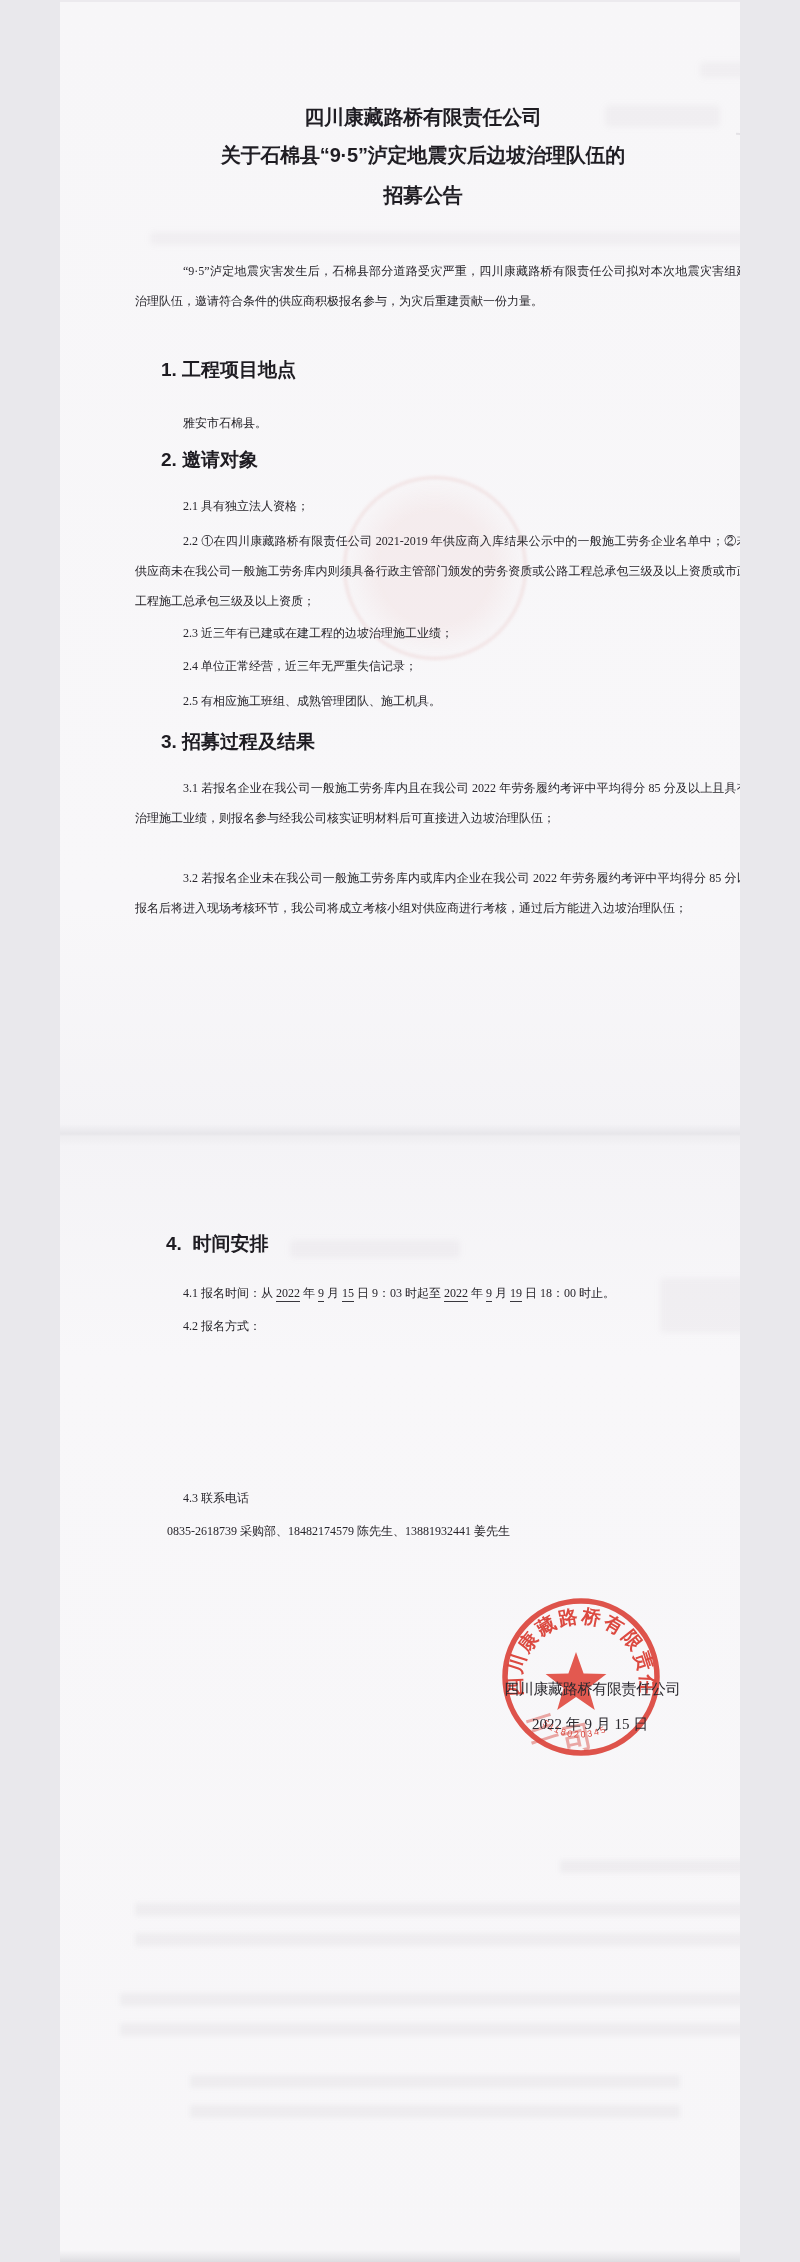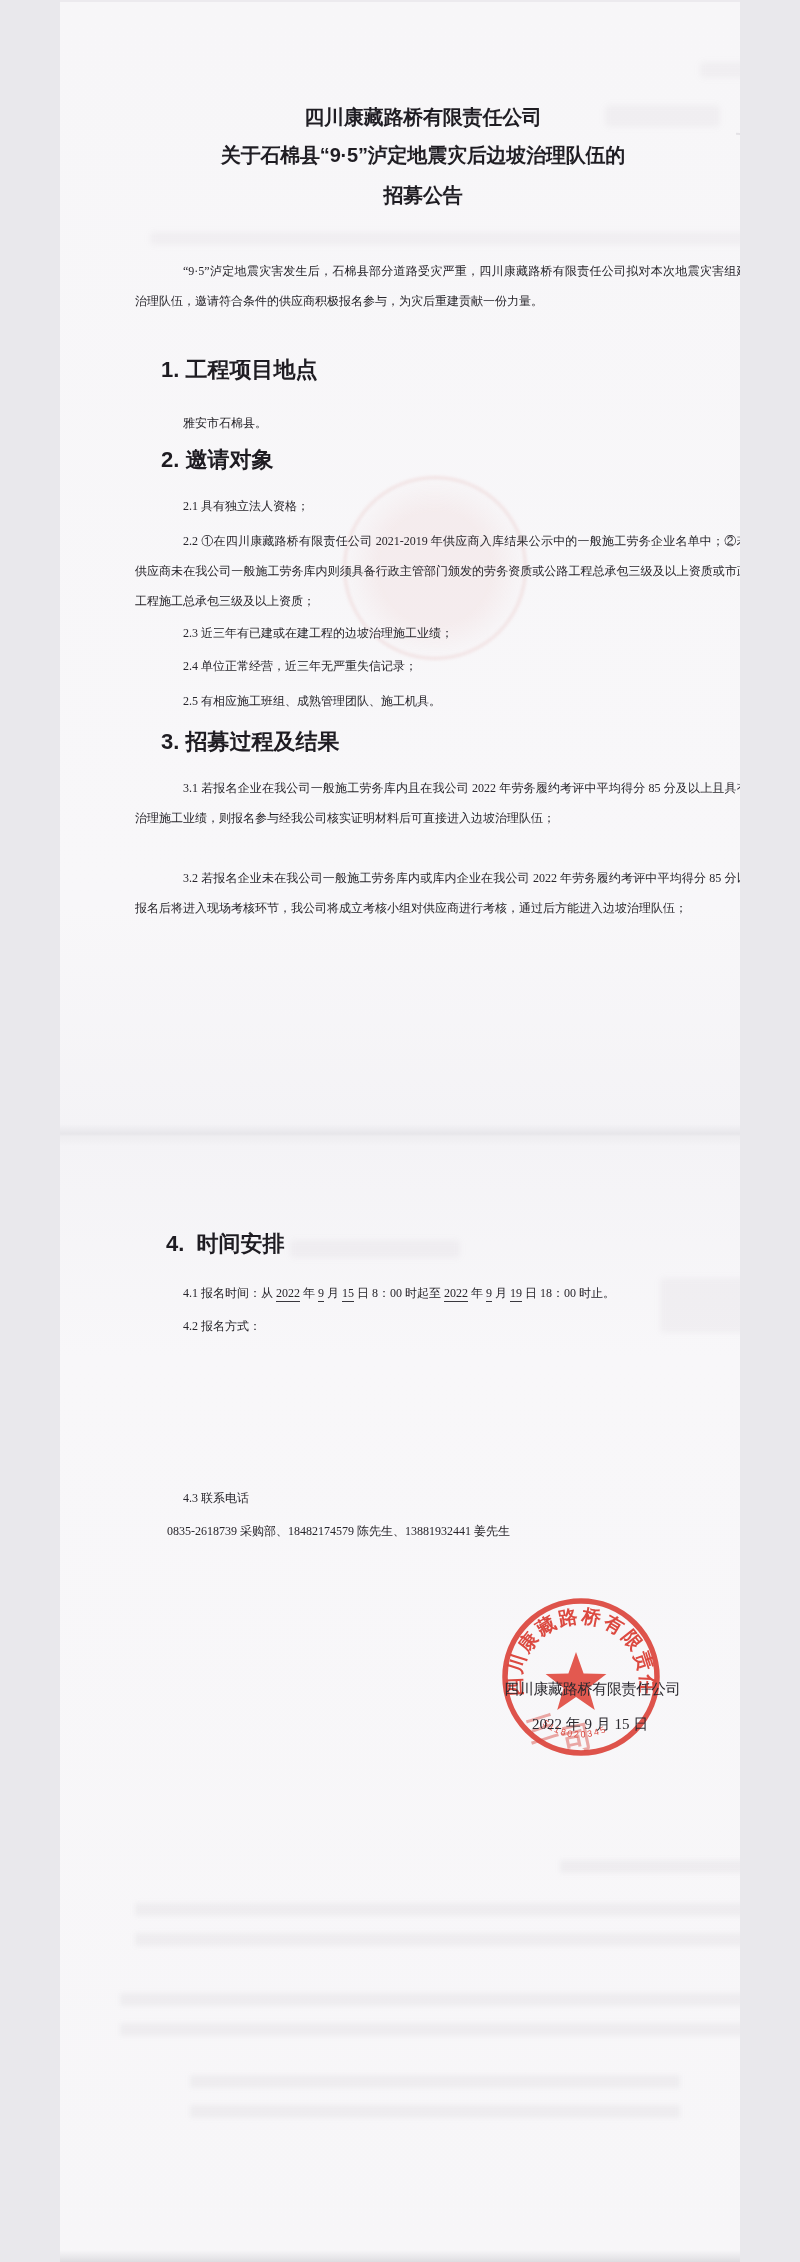--- a/index.html
+++ b/index.html
@@ -21,21 +21,21 @@
   .bleed{position:absolute;background:repeating-linear-gradient(180deg,rgba(125,118,130,.07) 0 13px,rgba(125,118,130,0) 13px 30px);filter:blur(2.5px);}
   .ghost-seal{position:absolute;left:283px;top:476px;width:178px;height:178px;border-radius:50%;
               border:3px solid rgba(216,118,112,.15);
               background:radial-gradient(circle at 50% 50%,rgba(226,148,142,.10) 0 45%,rgba(226,148,142,.04) 62%,rgba(226,148,142,0) 74%);
               filter:blur(1.5px);}
   
   .t{position:absolute;left:75px;width:576px;text-align:center;margin:0;
      font-family:"Liberation Sans","DejaVu Sans",sans-serif;font-weight:700;color:#1f1d23;
      font-size:20px;line-height:28px;letter-spacing:-0.2px;}
   .h{position:absolute;left:101px;margin:0;font-family:"Liberation Sans","DejaVu Sans",sans-serif;
-     font-weight:700;font-size:22px;line-height:26px;color:#1e1c22;white-space:pre-wrap;}
+     font-weight:700;font-size:19px;line-height:26px;color:#1e1c22;white-space:pre-wrap;}
   .p{position:absolute;left:75px;width:638px;margin:0;font-size:12px;line-height:30px;
      text-align:justify;text-indent:48px;color:#26242a;}
   .p2{line-height:31px;}
   .single{width:auto;white-space:nowrap;text-align:left;}
   .u{border-bottom:1px solid #3a383e;padding-bottom:1px;}
   .sig{position:absolute;margin:0;font-size:15px;line-height:20px;color:#2a282e;z-index:3;}
   
   .seal{position:absolute;left:437px;top:1593px;width:168px;height:168px;z-index:2;opacity:.92;}
   .seal svg{display:block;}
   .seal-ghost{opacity:.45;}
@@ -76,21 +76,21 @@
   <p class="p single" style="top:618px;">2.3 近三年有已建或在建工程的边坡治理施工业绩；</p>
   <p class="p single" style="top:651px;">2.4 单位正常经营，近三年无严重失信记录；</p>
   <p class="p single" style="top:686px;">2.5 有相应施工班组、成熟管理团队、施工机具。</p>
 
   <h2 class="h" style="top:729px;">3. 招募过程及结果</h2>
   <p class="p" style="top:773px;">3.1 若报名企业在我公司一般施工劳务库内且在我公司 2022 年劳务履约考评中平均得分 85 分及以上且具有边坡治理施工业绩，则报名参与经我公司核实证明材料后可直接进入边坡治理队伍；</p>
   <p class="p" style="top:863px;">3.2 若报名企业未在我公司一般施工劳务库内或库内企业在我公司 2022 年劳务履约考评中平均得分 85 分以下的报名后将进入现场考核环节，我公司将成立考核小组对供应商进行考核，通过后方能进入边坡治理队伍；</p>
 
   <h2 class="h" style="top:1231px;left:106px;">4.  时间安排</h2>
 
-  <p class="p single" style="top:1278px;"><span>4.1 报名时间：从 </span><span class="u">2022</span><span> 年 </span><span class="u">9</span><span> 月 </span><span class="u">15</span><span> 日 8：00 时起至 </span><span class="u">2022</span><span> 年 </span><span class="u">9</span><span> 月 </span><span class="u">19</span><span> 日 18：00 时止。</span></p>
+  <p class="p single" style="top:1278px;"><span>4.1 报名时间：从 </span><span class="u">2022</span><span> 年 </span><span class="u">9</span><span> 月 </span><span class="u">15</span><span> 日 9：03 时起至 </span><span class="u">2022</span><span> 年 </span><span class="u">9</span><span> 月 </span><span class="u">19</span><span> 日 18：00 时止。</span></p>
 
   <p class="p single" style="top:1311px;">4.2 报名方式：</p>
   <p class="p single" style="top:1483px;">4.3 联系电话</p>
   <p class="p single" style="top:1516px;text-indent:32px;">0835-2618739 采购部、18482174579 陈先生、13881932441 姜先生</p>
 
   <p class="sig" style="left:444px;top:1679px;letter-spacing:-0.3px;">四川康藏路桥有限责任公司</p>
   <p class="sig" style="left:472px;top:1714px;">2022 年 9 月 15 日</p>
 
   <div class="seal">
     <svg width="168" height="168" viewBox="0 0 168 168">

